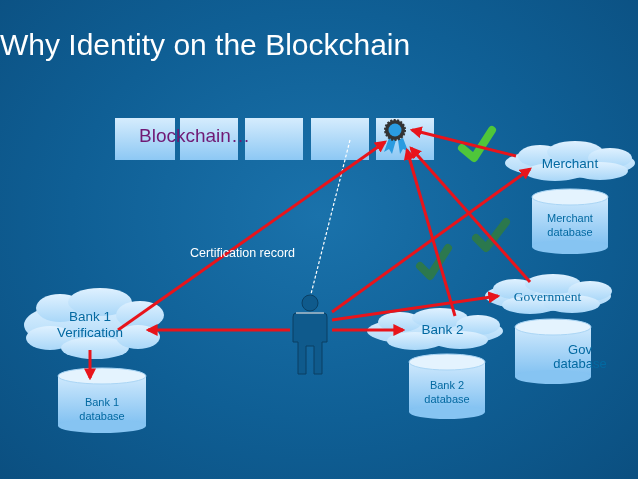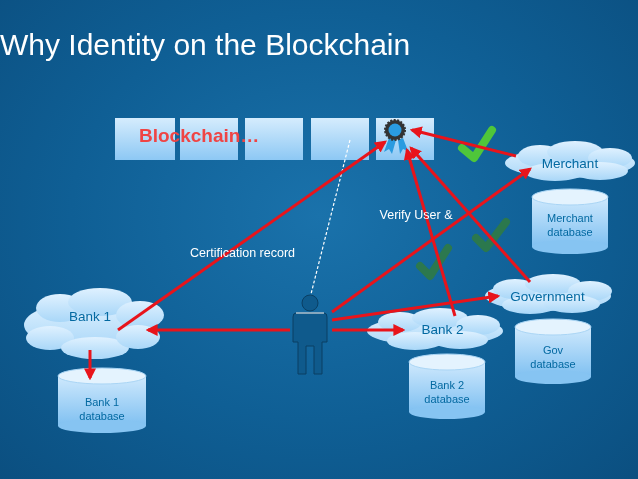--- a/index.html
+++ b/index.html
@@ -13,21 +13,21 @@
     color: #ffffff; font-size: 30px;
   }
   svg.diagram { position: absolute; left: 0; top: 0; }
   .lbl {
     position: absolute; color: #ffffff; font-size: 12.5px; text-align: center; line-height: 16px;
   }
   .node-text {
     position: absolute; color: #0369a1; text-align: center; line-height: 16px;
   }
   .block-text {
-    position: absolute; left: 139px; top: 125px; color: #ef4444; font-size: 19px; font-weight: bold;
+    position: absolute; left: 139px; top: 125px; color: #701a75; font-size: 19px;
   }
 </style>
 </head>
 <body>
 
 <div class="title">Why Identity on the Blockchain</div>
 
 <svg class="diagram" width="638" height="479" viewBox="0 0 638 479">
   <defs>
     <linearGradient id="blockGrad" x1="0" y1="0" x2="0" y2="1">
@@ -139,35 +139,35 @@
     <line x1="516" y1="156" x2="412" y2="130" marker-end="url(#arr)"></line>
     <line x1="455" y1="316" x2="407" y2="150" marker-end="url(#arr)"></line>
     <line x1="530" y1="282" x2="411" y2="148" marker-end="url(#arr)"></line>
   </g>
 </svg>
 
 <div class="block-text">Blockchain…</div>
 
 <div class="lbl" style="left:150px; top:245px; width:145px;text-align:right;">Certification record</div>
 <div class="lbl" style="left:356px; top:207px; width:120px;">
-  <div>Verify User &amp;</div>
 </div>
 
 <div class="node-text" style="left:525px; top:156px; width:90px; font-size:13.5px;">Merchant</div>
-<div class="node-text" style="left:495px; top:289px; width:105px; font-size:13.5px;">Government</div>
+<div class="node-text" style="left:495px; top:289px; width:105px; font-size:13.5px;font-family:Liberation Serif, serif;">Government</div>
 <div class="node-text" style="left:400px; top:322px; width:85px; font-size:13.5px;">Bank 2</div>
 <div class="node-text" style="left:40px; top:309px; width:100px; font-size:13.5px;">
   <div>Bank 1</div>
+  <div>Verification</div>
 </div>
 
 <div class="node-text" style="left:532px; top:211px; width:76px; font-size:11px; line-height:14px;">
   <div>Merchant</div>
   <div>database</div>
 </div>
-<div class="node-text" style="left:515px; top:343px; width:76px; font-size:11px; line-height:14px;">
+<div class="node-text" style="left:542px; top:343px; width:76px; font-size:13px; line-height:14px;">
   <div>Gov</div>
   <div>database</div>
 </div>
 <div class="node-text" style="left:409px; top:378px; width:76px; font-size:11px; line-height:14px;">
   <div>Bank 2</div>
   <div>database</div>
 </div>
 <div class="node-text" style="left:58px; top:395px; width:88px; font-size:11px; line-height:14px;">
   <div>Bank 1</div>
   <div>database</div>

